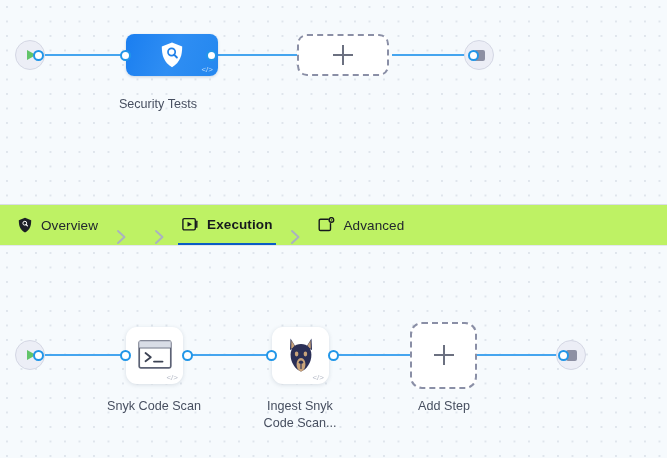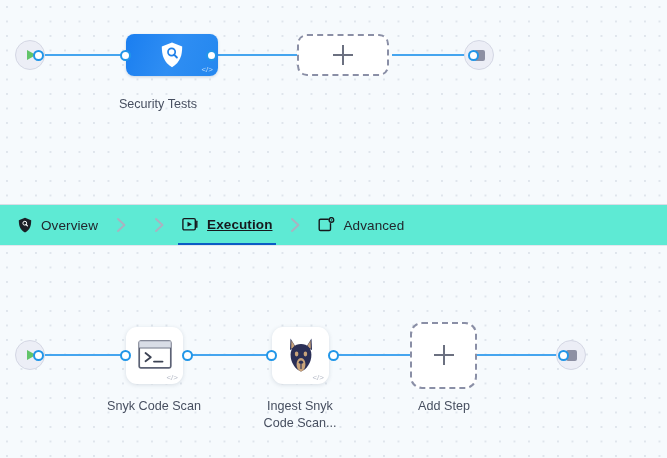--- a/index.html
+++ b/index.html
@@ -31,25 +31,25 @@
   .canvas-stage { top: 0; height: 204px; }
   .canvas-step  { top: 246px; height: 212px; }
 
   
   .tabbar {
     position: absolute;
     top: 204px;
     left: 0;
     width: 667px;
     height: 42px;
-    background: #5eead4;
+    background: #bef264;
     border-top: 1px solid #d9dde6;
     border-bottom: 1px solid #e3e7ee;
     display: flex;
-    align-items: center;
+    align-items: flex-end;
     box-sizing: border-box;
   }
   .tab {
     display: flex;
     align-items: center;
     gap: 8px;
     padding: 0 4px;
     height: 100%;
     box-sizing: border-box;
     cursor: pointer;
@@ -59,21 +59,21 @@
     font-size: 13.5px;
     color: #22272e;
     white-space: nowrap;
     letter-spacing: 0.1px;
   }
   .tab.t-overview      { margin-left: 12px; }
   .tab.t-infra .tab-label    { color: #1b6ee0; }
   .tab.t-exec {
     border-bottom: 2.5px solid #0b5cc4;
   }
-  .tab.t-exec .tab-label { font-weight: bold; color: #16191d; text-decoration: underline; }
+  .tab.t-exec .tab-label { font-weight: bold; color: #16191d; }
   .chev {
     display: flex;
     align-items: center;
     justify-content: center;
     width: 38px;
     color: #aab2c0;
   }
   .tab-icon {
     display: flex;
     align-items: center;

